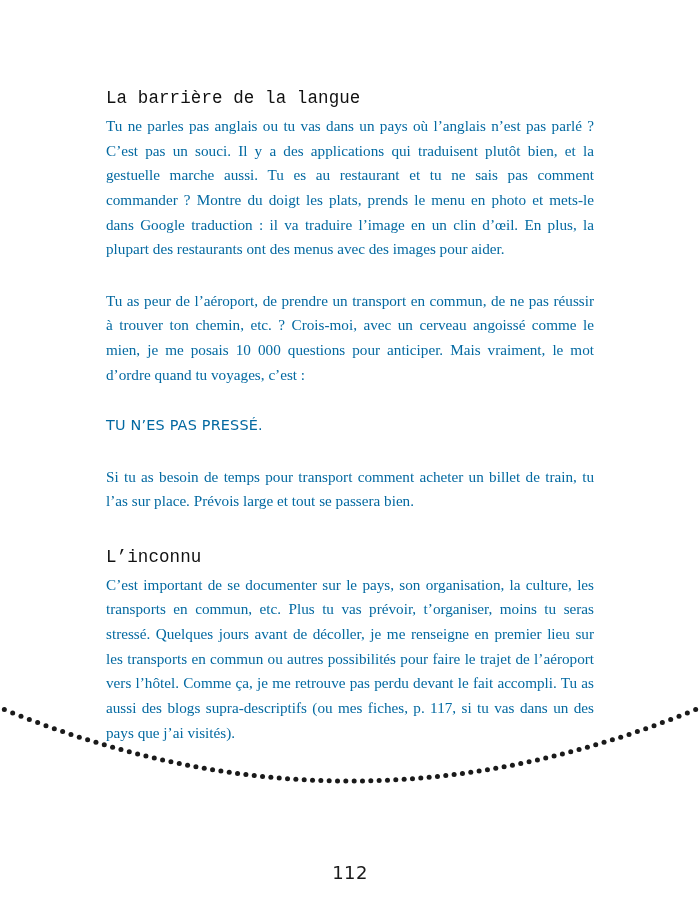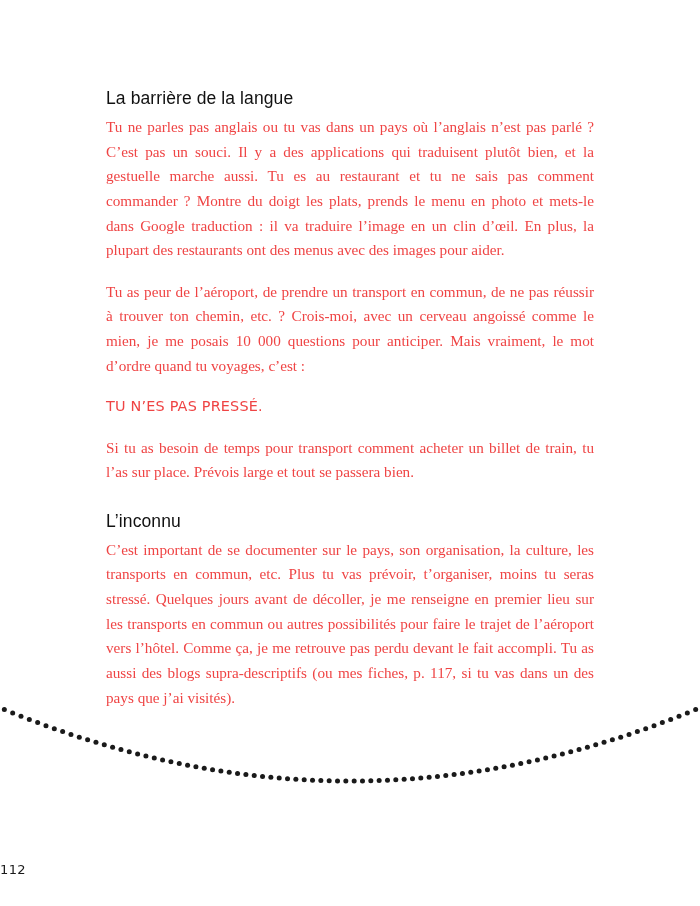--- a/index.html
+++ b/index.html
@@ -21,64 +21,64 @@
     height: 906px;
     box-sizing: border-box;
   }
   .content {
     position: absolute;
     left: 106px;
     top: 88px;
     width: 488px;
   }
   h2.section-heading {
-    font-family: Liberation Sans, sans-serif;
+    font-family: Liberation Mono, monospace;
     font-weight: 400;
     font-size: 17.5px;
     letter-spacing: 0.1px;
     margin: 0 0 6px 0;
     color: #111111;
   }
   .section + .section {
-    margin-top: 26px;
+    margin-top: 33px;
   }
   p.para {
     margin: 0 0 0 0;
     font-size: 15.2px;
     line-height: 1.62;
     text-align: justify;
     text-justify: inter-word;
     hyphens: manual;
-    color: #ef4444;
+    color: #0369a1;
   }
   p.para + p.para {
-    margin-top: 17px;
+    margin-top: 27px;
   }
   p.centered {
     font-family: "DejaVu Sans", sans-serif;
     font-size: 14.4px;
     letter-spacing: 0.2px;
     margin-top: 11px;
   }
   .dots-wrap {
     position: absolute;
     left: 0;
     top: 686px;
     width: 700px;
     height: 110px;
     pointer-events: none;
   }
   .page-number {
     position: absolute;
     left: 0;
     top: 862px;
     width: 700px;
-    text-align: left;
+    text-align: center;
     font-family: "DejaVu Sans", sans-serif;
-    font-size: 13px;
+    font-size: 18px;
     color: #1a1a1a;
     letter-spacing: 0.4px;
   }
 </style>
 </head>
 <body>
 
 <div class="page">
 
   <div class="content">

